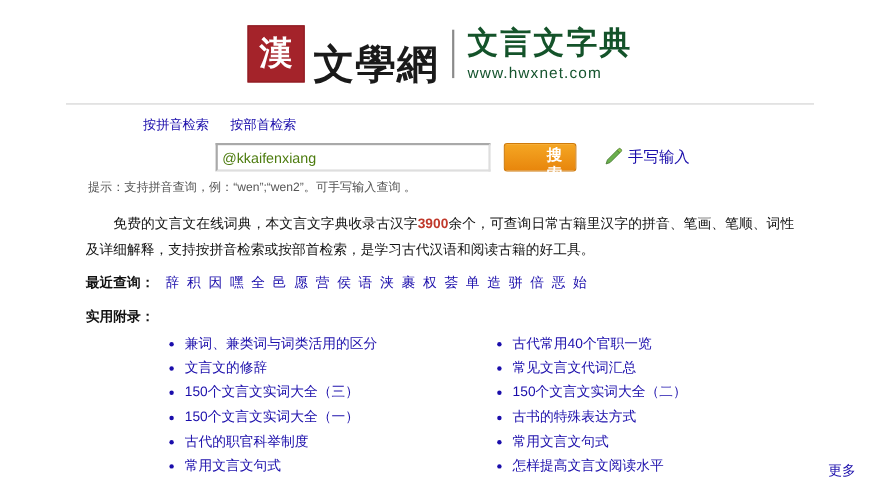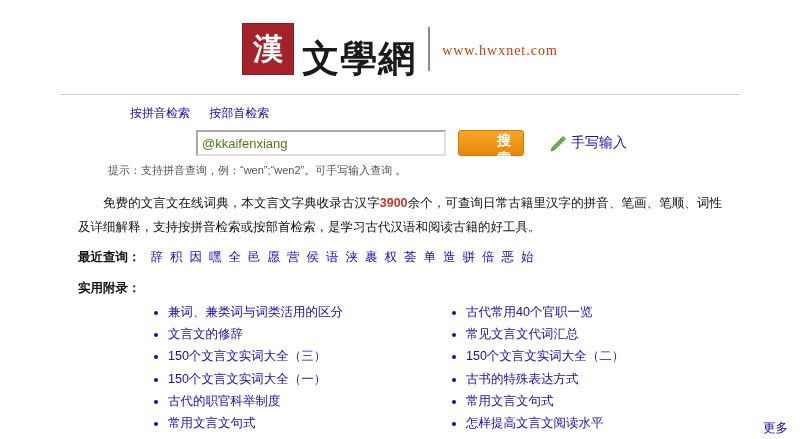--- a/index.html
+++ b/index.html
@@ -69,23 +69,23 @@
   }
   .dict-title {
     font-family: "DejaVu Serif", serif;
     font-size: 28px;
     font-weight: bold;
     color: #14532a;
     letter-spacing: 2px;
     line-height: 1.1;
   }
   .dict-url {
-    font-family: Liberation Serif, serif;
+    font-family: Liberation Sans, sans-serif;
     font-size: 14px;
-    color: #c2410c;
+    color: #14532d;
     letter-spacing: 1px;
     margin-top: 3px;
   }
   .hrule {
     border: none;
     border-top: 1px solid #cfcfcf;
     margin: 10px 60px 0 60px;
   }
 
   
@@ -128,37 +128,37 @@
     color: #ffffff;
     font-size: 14px;
     font-weight: bold;
     font-family: "Liberation Sans", sans-serif;
     cursor: pointer;
     padding-left: 32px;
   }
   .handwrite {
     margin-left: 26px;
     display: flex;
-    align-items: flex-end;
+    align-items: flex-start;
     color: #1a0dab;
     font-size: 14px;
     text-decoration: none;
   }
   .pencil-icon {
     display: inline-block;
     width: 16px;
     height: 16px;
     margin-right: 5px;
     position: relative;
   }
   .pencil-icon svg { display: block; }
 
   
   .hint {
-    margin: 7px 0 0 108px;
+    margin: 7px 0 0 80px;
     font-size: 11px;
     color: #555555;
   }
 
   
   .intro {
     margin: 14px 78px 0 78px;
     font-size: 12.5px;
     line-height: 1.9;
     color: #111;
@@ -215,38 +215,39 @@
     color: #1a0dab;
     text-decoration: none;
     font-size: 12.5px;
   }
   .col-left { width: 230px; }
   .col-right { width: 230px; }
 
   
   .more {
     position: absolute;
-    right: 12px;
+    right: 22px;
     bottom: 2px;
     font-size: 12.5px;
     color: #1a0dab;
     text-decoration: none;
   }
 </style>
 </head>
 <body>
 
 <div class="page">
 
   <div class="header">
     <div class="logo-wrap">
       <div class="seal">漢</div>
       <div class="site-name">文學網</div>
       <div class="divider-v"></div>
       <div class="title-block">
+        <div class="dict-title">文言文字典</div>
         <div class="dict-url">www.hwxnet.com</div>
       </div>
     </div>
   </div>
   <hr class="hrule">
 
   <div class="navlinks">
     <a href="#">按拼音检索</a>
     <a href="#">按部首检索</a>
   </div>

